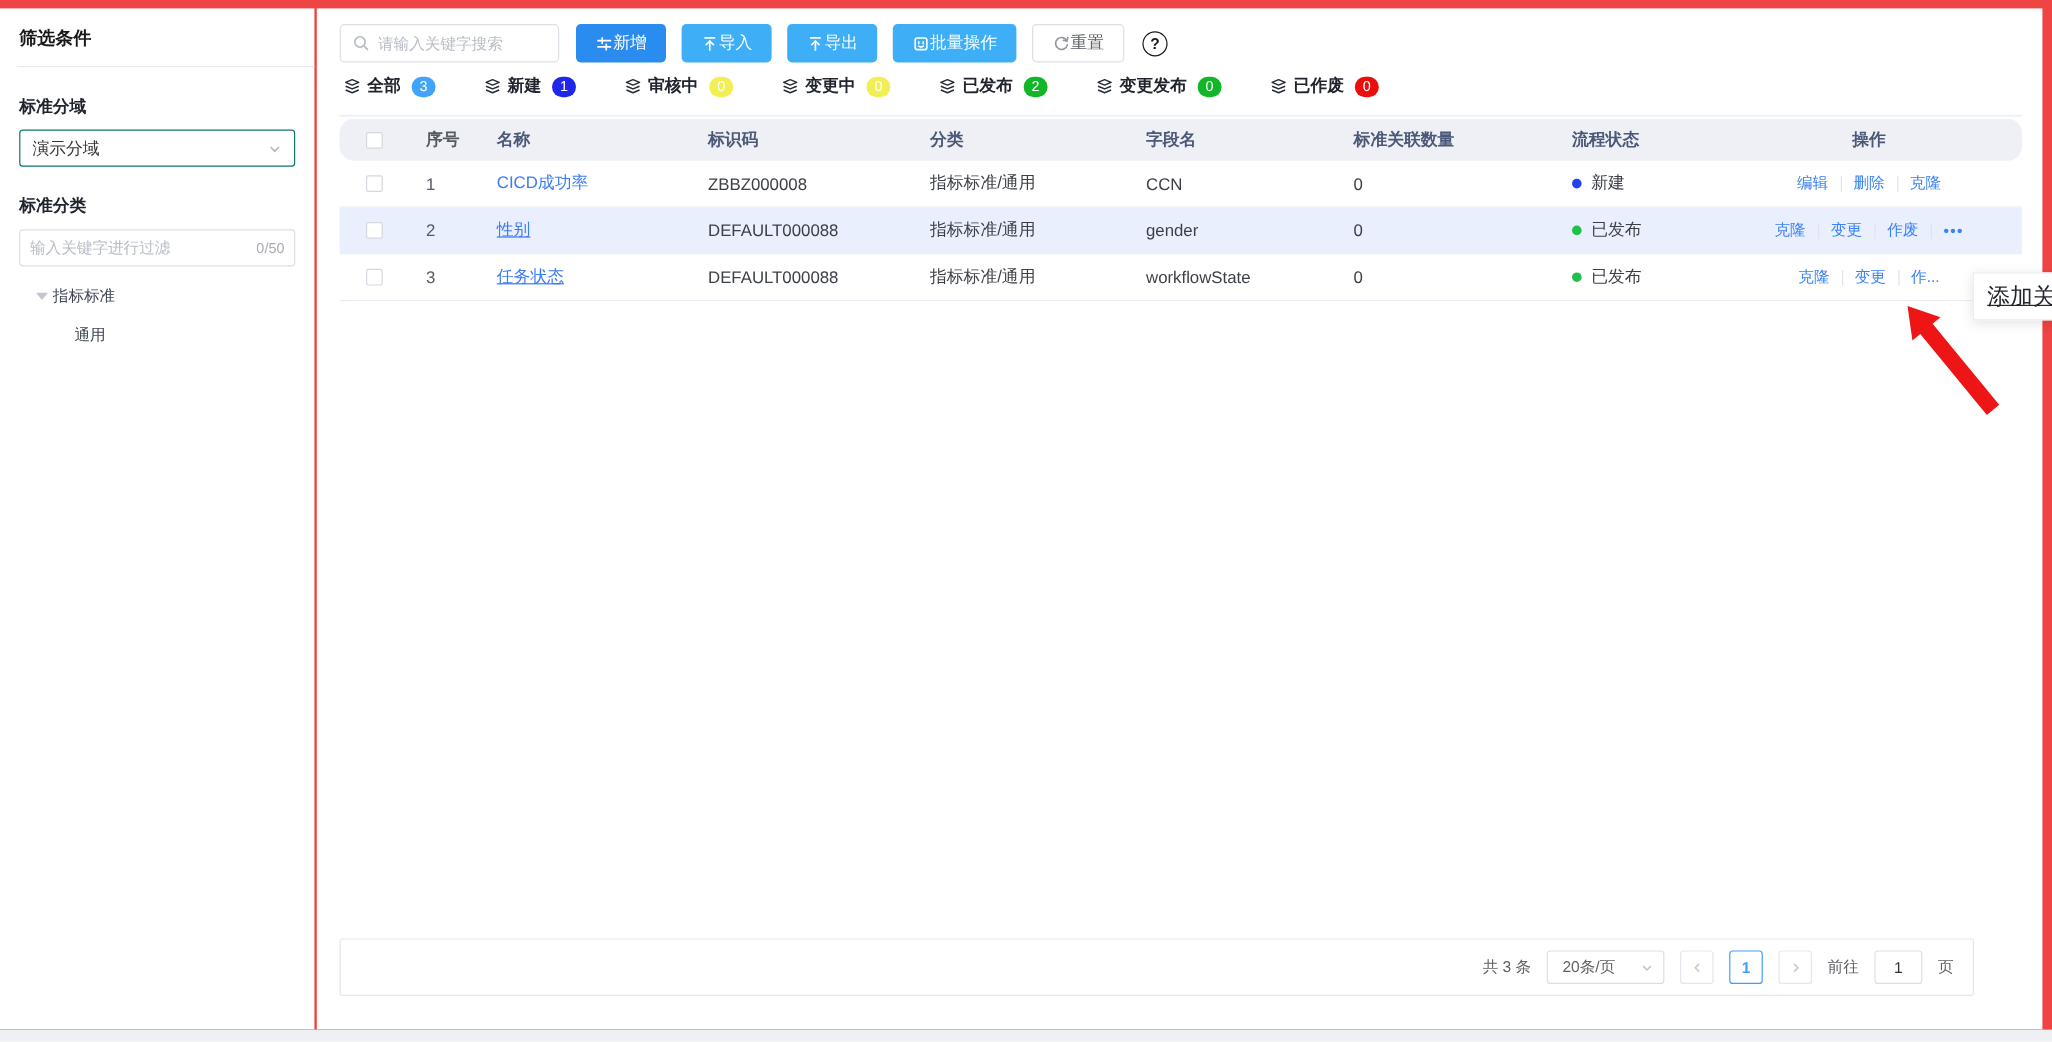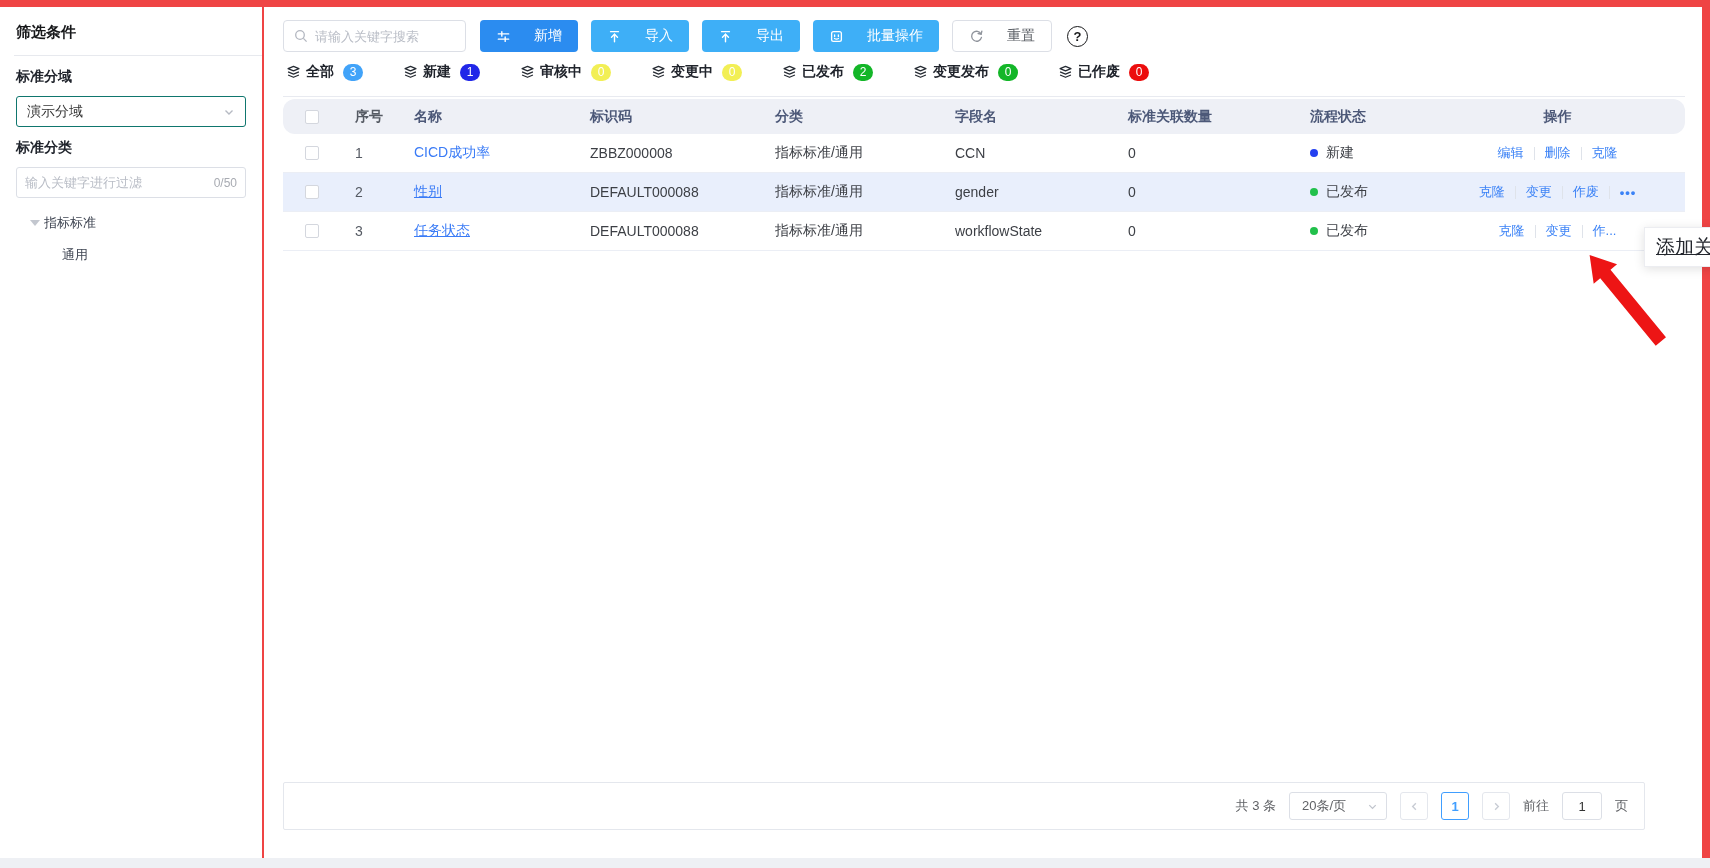--- a/index.html
+++ b/index.html
@@ -4,42 +4,42 @@
 <style>
   * { margin:0; padding:0; box-sizing:border-box; }
   html,body { width:1710px; height:868px; }
   body { font-family:"Liberation Sans","DejaVu Sans",sans-serif; background:#eef0f4; }
   .viewport { position:relative; width:1710px; height:858px; background:#ef4444; overflow:hidden; }
 
   
   .sidebar { position:absolute; left:0; top:7px; width:262px; height:851px; background:#fff; }
   .sb-title { font-size:15px; font-weight:700; color:#17181a; padding:16px 16px 13px 16px; }
   .sb-divider { height:1px; background:#e7e9ee; margin-left:14px; }
-  .sb-label { font-size:14px; font-weight:600; color:#20242c; margin:12px 0 10px 16px; }
+  .sb-label { font-size:14px; font-weight:600; color:#20242c; margin:24px 0 10px 16px; }
   .sb-select { display:flex; align-items:center; justify-content:space-between; margin:0 16px; height:31px;
     border:1px solid #0f766e; border-radius:3px; padding:0 10px; font-size:14px; color:#333; background:#fff; cursor:pointer; }
   .sb-filter { display:flex; align-items:center; justify-content:space-between; margin:10px 16px 0 16px; height:31px;
     border:1px solid #dcdfe6; border-radius:3px; padding:0 8px; background:#fff; }
   .sb-filter input { border:none; outline:none; width:150px; font-size:13px; color:#333; font-family:inherit; }
   .sb-filter input::placeholder { color:#b9bdc6; }
   .sb-counter { font-size:12px; color:#a8abb2; }
   .tree { margin:16px 0 0 30px; font-size:13px; color:#3f4552; }
   .tree-node { display:flex; align-items:center; gap:4px; cursor:pointer; }
   .caret-down { width:0; height:0; border-left:5px solid transparent; border-right:5px solid transparent; border-top:6px solid #c3c7cf; }
   .tree-child { margin:14px 0 0 32px; cursor:pointer; }
 
   
   .main { position:absolute; left:264px; top:7px; width:1438px; height:851px; background:#fff; }
 
   .toolbar { display:flex; align-items:center; margin:13px 0 0 19px; }
   .search-box { display:flex; align-items:center; gap:7px; width:183px; height:32px; border:1px solid #dcdfe6;
     border-radius:4px; padding:0 10px; background:#fff; }
   .search-box input { border:none; outline:none; width:140px; font-size:13px; color:#333; font-family:inherit; }
   .search-box input::placeholder { color:#b9bdc6; }
-  .btn { display:inline-flex; align-items:center; justify-content:center; gap:23px; height:32px; border-radius:4px;
+  .btn { display:inline-flex; align-items:center; justify-content:center; gap:0; height:32px; border-radius:4px;
     border:none; font-size:14px; cursor:pointer; font-family:inherit; padding:0 16px; }
   .btn-primary { background:#2b8cf0; color:#fff; margin-left:14px; }
   .btn-light { background:#3eaff7; color:#fff; margin-left:13px; }
   .btn-plain { background:#fff; color:#5c6066; border:1px solid #dcdfe6; margin-left:13px; }
   .help-circle { width:21px; height:21px; border:1.7px solid #17181a; border-radius:50%; display:flex; align-items:center;
     justify-content:center; font-size:13px; font-weight:700; color:#17181a; margin-left:15px; cursor:pointer; }
 
   .tabs { display:flex; align-items:center; gap:40px; margin:11px 0 0 22px; }
   .tab { display:flex; align-items:center; gap:5px; cursor:pointer; }
   .tab-label { font-size:14px; font-weight:600; color:#20242c; }

